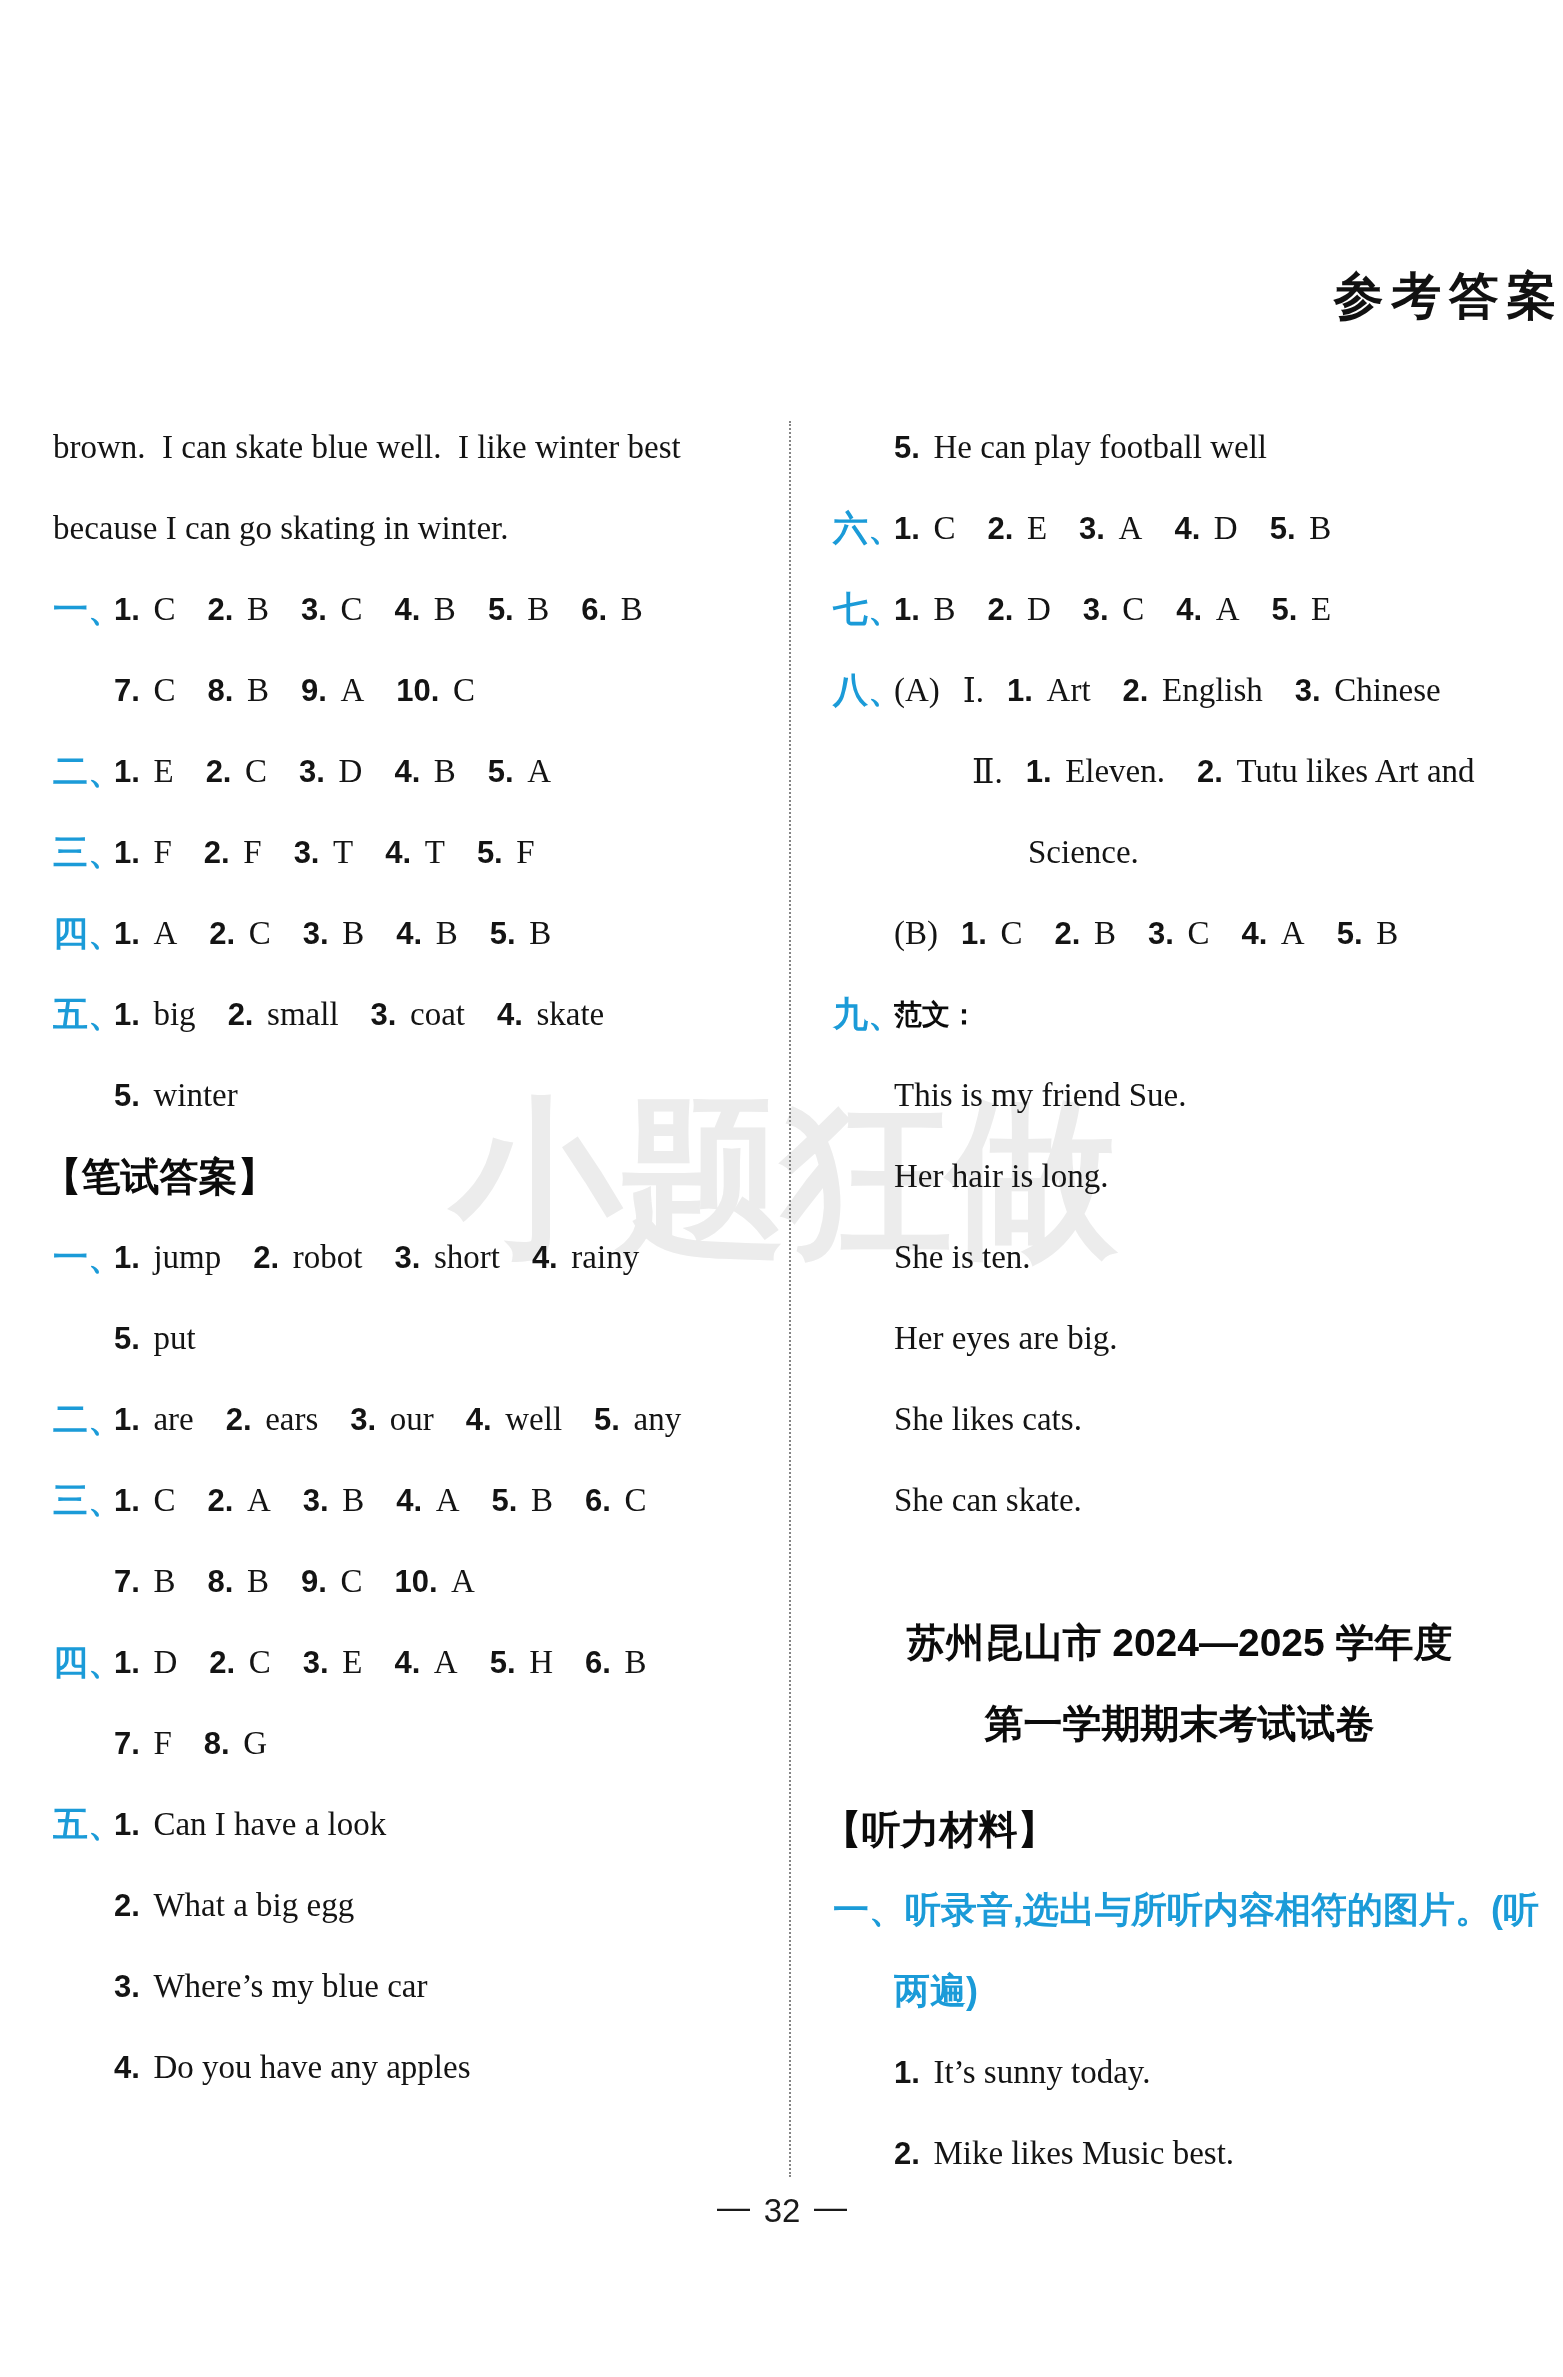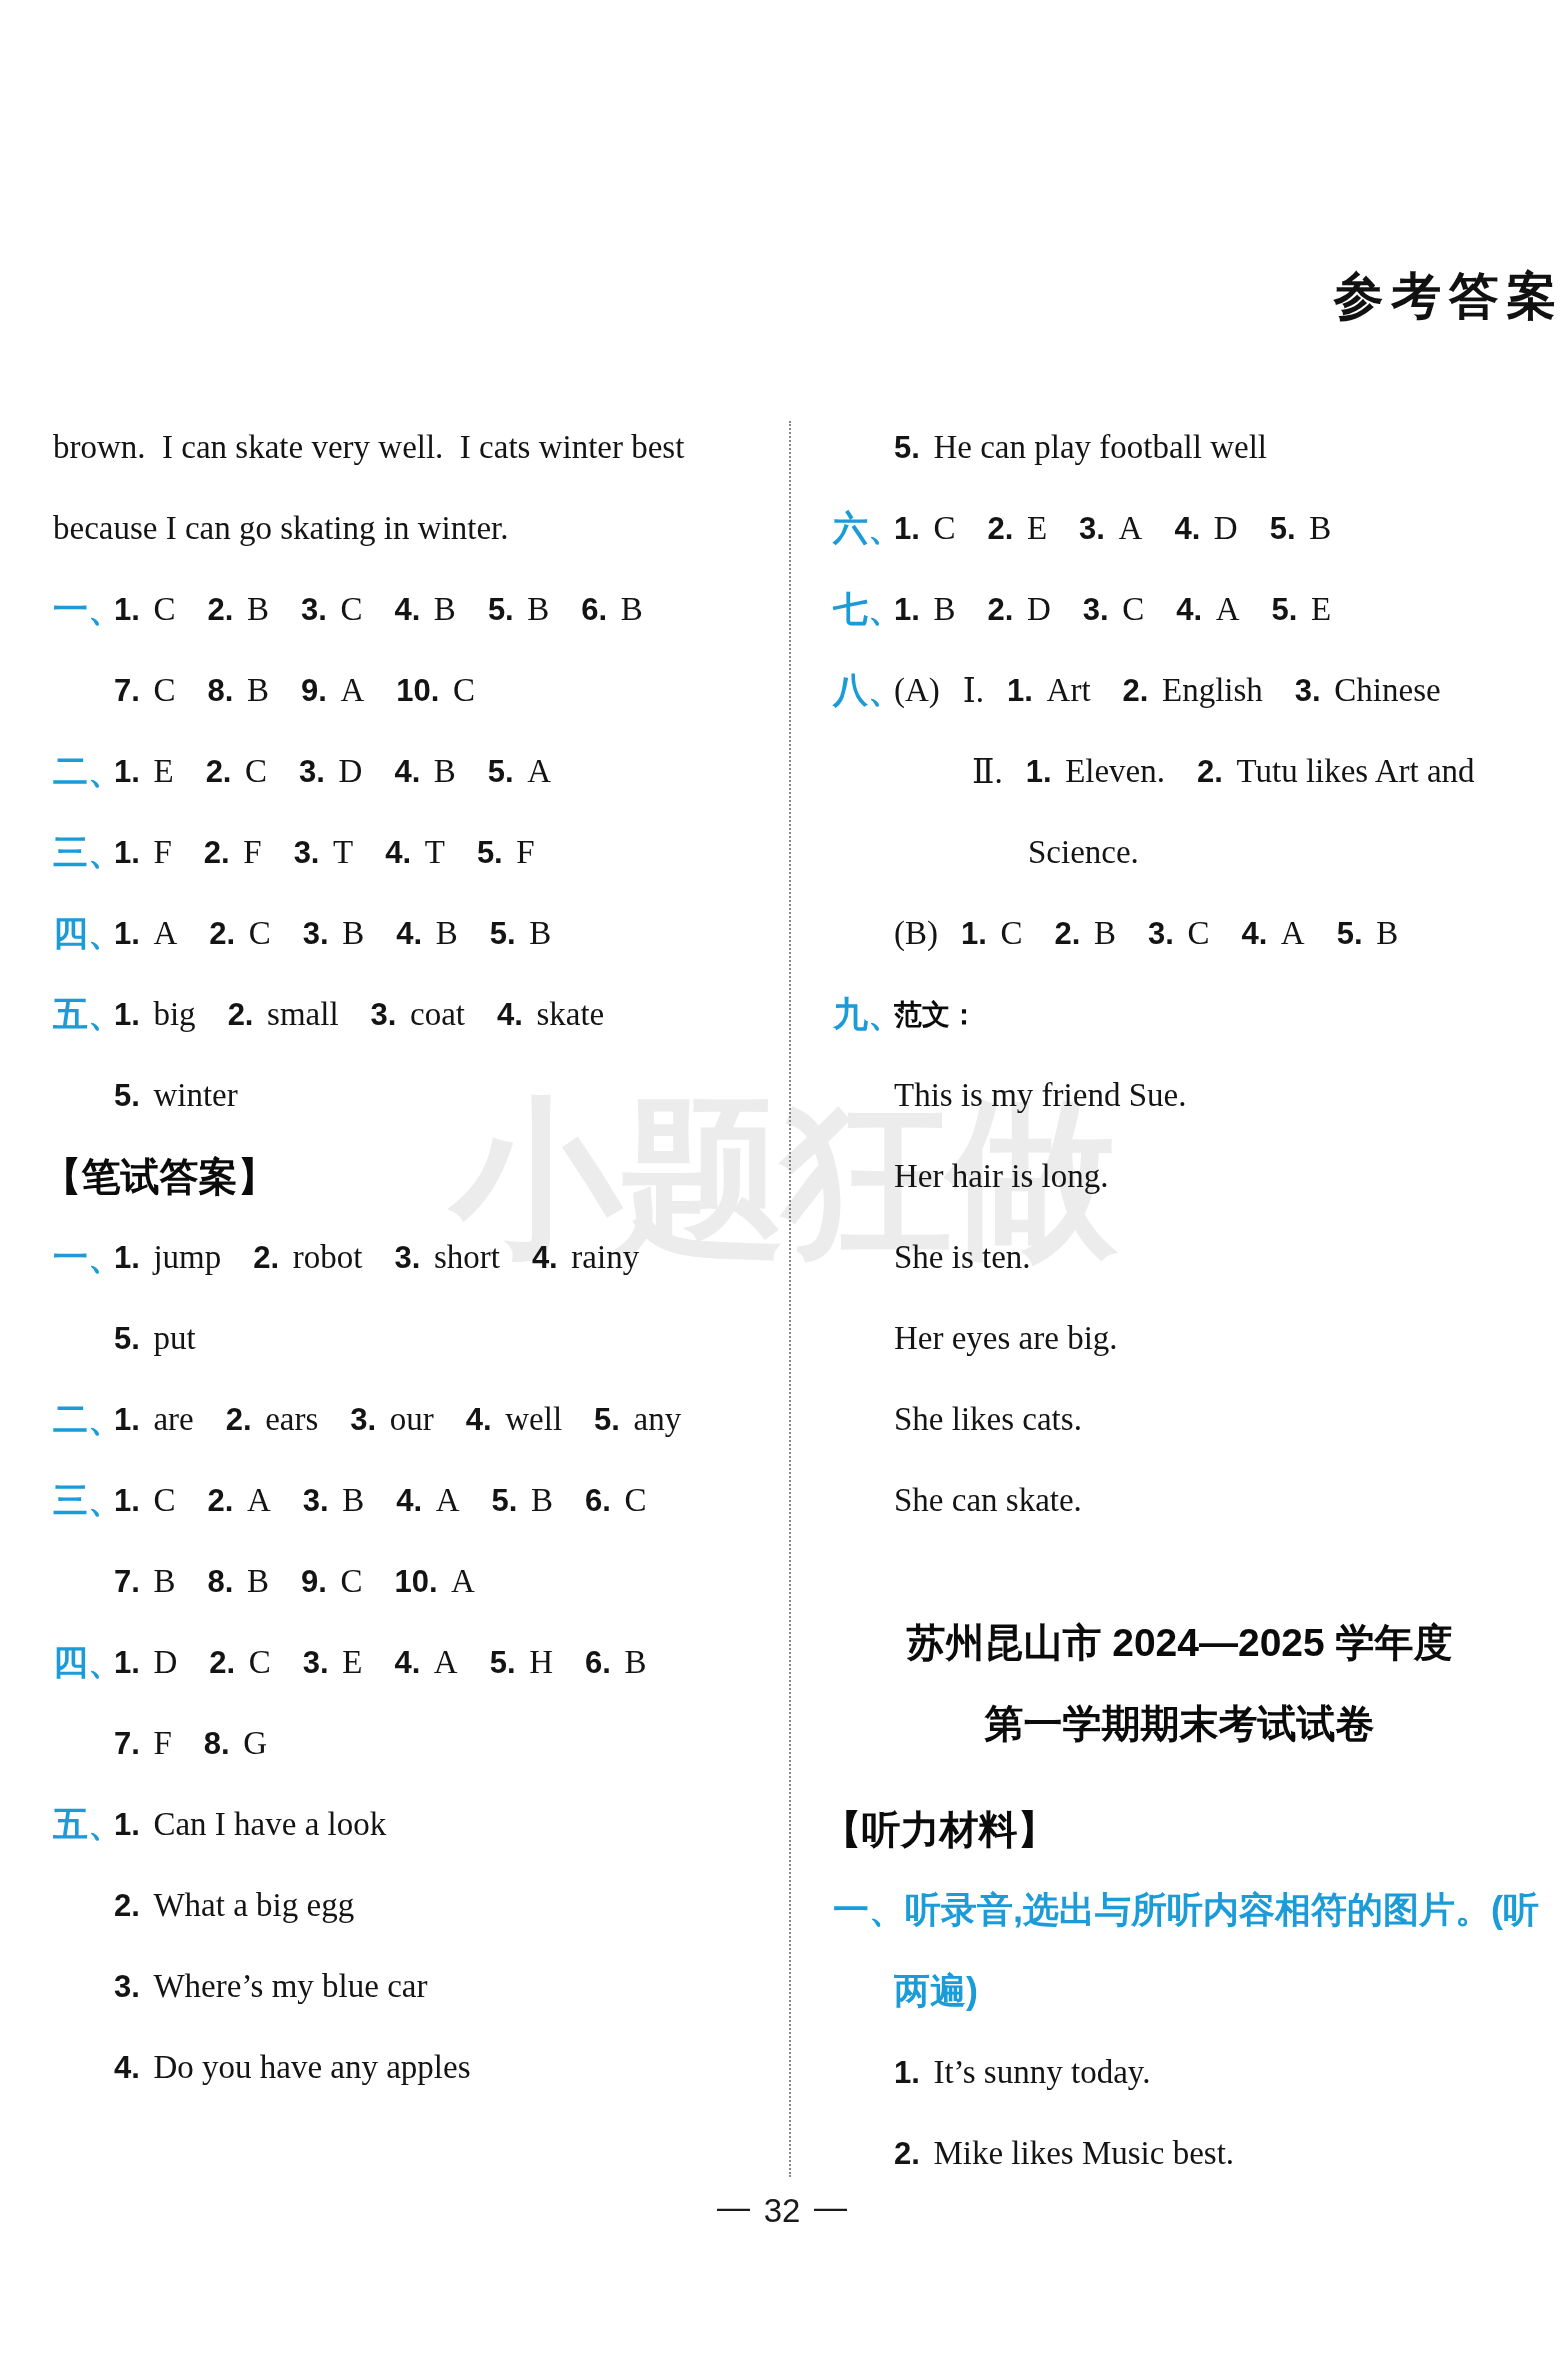--- a/index.html
+++ b/index.html
@@ -85,21 +85,21 @@
 </head>
 <body>
 
 <div class="page-title">参考答案</div>
 
 <div class="watermark">小题狂做</div>
 
 <div class="divider"></div>
 
 <div class="col col-left" id="col-left">
-    <div class="line"><span class="english">brown.  I can skate very well.  I cats winter best</span></div>
+    <div class="line"><span class="english">brown.  I can skate blue well.  I like winter best</span></div>
     <div class="line"><span class="english">because I can go skating in winter.</span></div>
     <div class="line"><span class="marker">一、</span><span class="item"><span class="num">1.</span><span class="word">C</span></span><span class="item"><span class="num">2.</span><span class="word">B</span></span><span class="item"><span class="num">3.</span><span class="word">C</span></span><span class="item"><span class="num">4.</span><span class="word">B</span></span><span class="item"><span class="num">5.</span><span class="word">B</span></span><span class="item"><span class="num">6.</span><span class="word">B</span></span></div>
     <div class="line indent-1"><span class="item"><span class="num">7.</span><span class="word">C</span></span><span class="item"><span class="num">8.</span><span class="word">B</span></span><span class="item"><span class="num">9.</span><span class="word">A</span></span><span class="item"><span class="num">10.</span><span class="word">C</span></span></div>
     <div class="line"><span class="marker">二、</span><span class="item"><span class="num">1.</span><span class="word">E</span></span><span class="item"><span class="num">2.</span><span class="word">C</span></span><span class="item"><span class="num">3.</span><span class="word">D</span></span><span class="item"><span class="num">4.</span><span class="word">B</span></span><span class="item"><span class="num">5.</span><span class="word">A</span></span></div>
     <div class="line"><span class="marker">三、</span><span class="item"><span class="num">1.</span><span class="word">F</span></span><span class="item"><span class="num">2.</span><span class="word">F</span></span><span class="item"><span class="num">3.</span><span class="word">T</span></span><span class="item"><span class="num">4.</span><span class="word">T</span></span><span class="item"><span class="num">5.</span><span class="word">F</span></span></div>
     <div class="line"><span class="marker">四、</span><span class="item"><span class="num">1.</span><span class="word">A</span></span><span class="item"><span class="num">2.</span><span class="word">C</span></span><span class="item"><span class="num">3.</span><span class="word">B</span></span><span class="item"><span class="num">4.</span><span class="word">B</span></span><span class="item"><span class="num">5.</span><span class="word">B</span></span></div>
     <div class="line"><span class="marker">五、</span><span class="item"><span class="num">1.</span><span class="word">big</span></span><span class="item"><span class="num">2.</span><span class="word">small</span></span><span class="item"><span class="num">3.</span><span class="word">coat</span></span><span class="item"><span class="num">4.</span><span class="word">skate</span></span></div>
     <div class="line indent-1"><span class="item"><span class="num">5.</span><span class="word">winter</span></span></div>
     <div class="line"><span class="cn-header">【笔试答案】</span></div>
     <div class="line"><span class="marker">一、</span><span class="item"><span class="num">1.</span><span class="word">jump</span></span><span class="item"><span class="num">2.</span><span class="word">robot</span></span><span class="item"><span class="num">3.</span><span class="word">short</span></span><span class="item"><span class="num">4.</span><span class="word">rainy</span></span></div>

